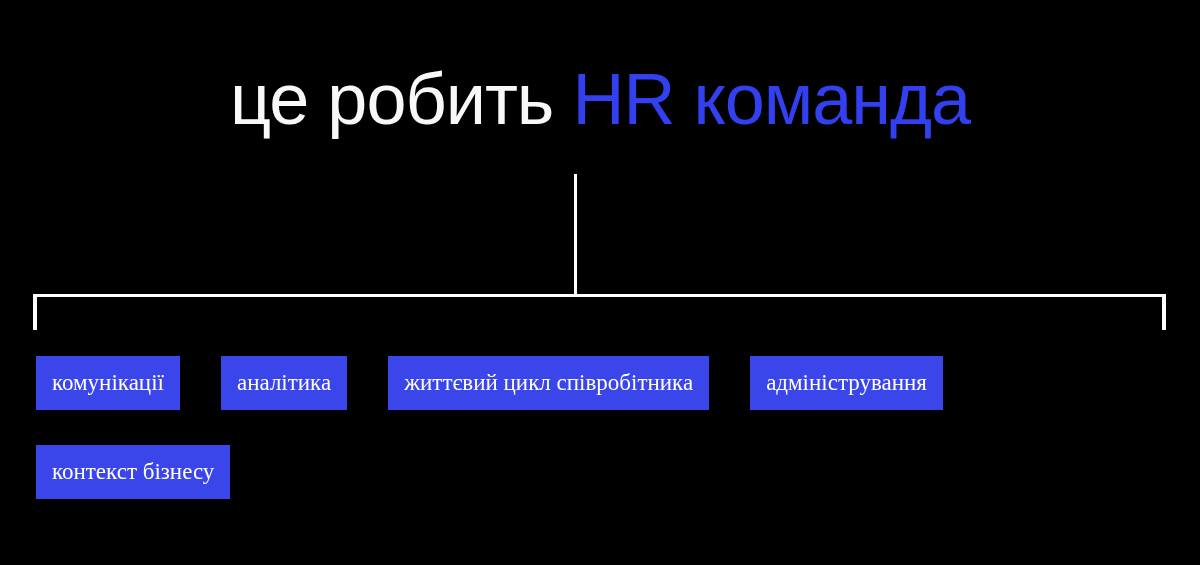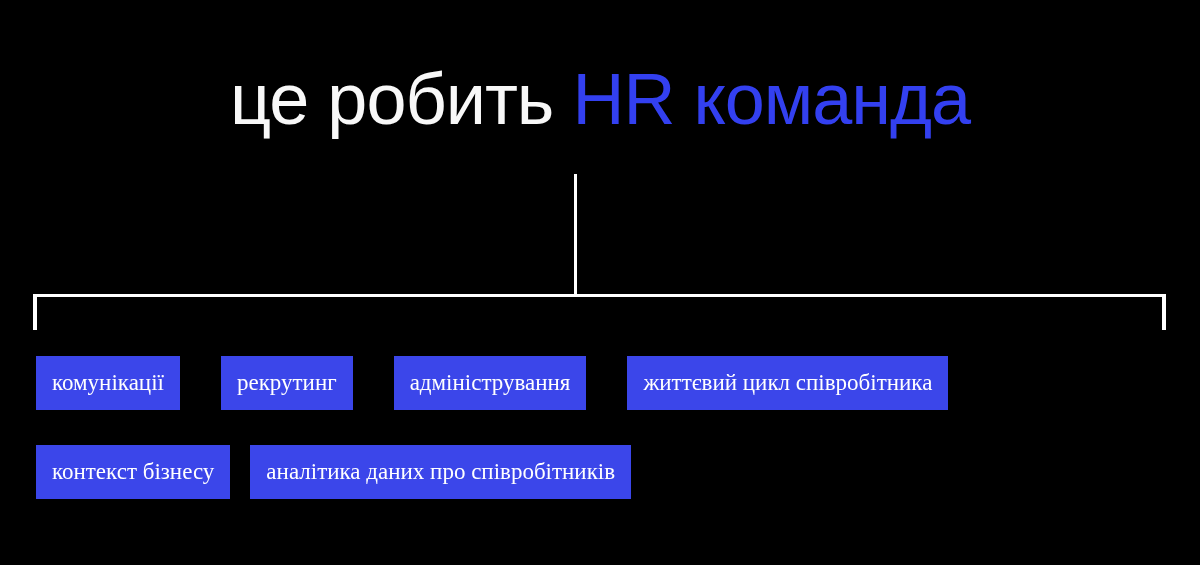--- a/index.html
+++ b/index.html
@@ -85,22 +85,21 @@
 
   <h1 class="title"><span>це робить </span><span class="highlight">HR команда</span></h1>
 
   <div class="vline"></div>
   <div class="hline"></div>
   <div class="tick left"></div>
   <div class="tick right"></div>
 
   <div class="row row1">
       <div class="box">комунікації</div>
-      <div class="box">рекрутинг</div>
+      <div class="box">аналітика</div>
+      <div class="box">життєвий цикл співробітника</div>
       <div class="box">адміністрування</div>
-      <div class="box">життєвий цикл співробітника</div>
     </div>
   <div class="row row2">
       <div class="box">контекст бізнесу</div>
-      <div class="box">аналітика даних про співробітників</div>
     </div>
 
 </div>
 
 </body></html>

